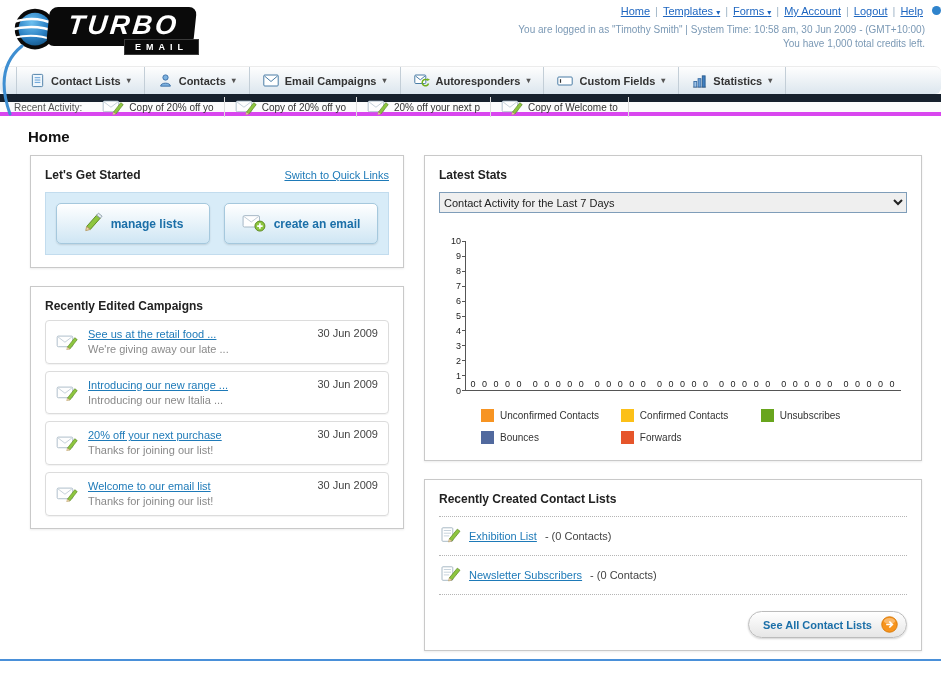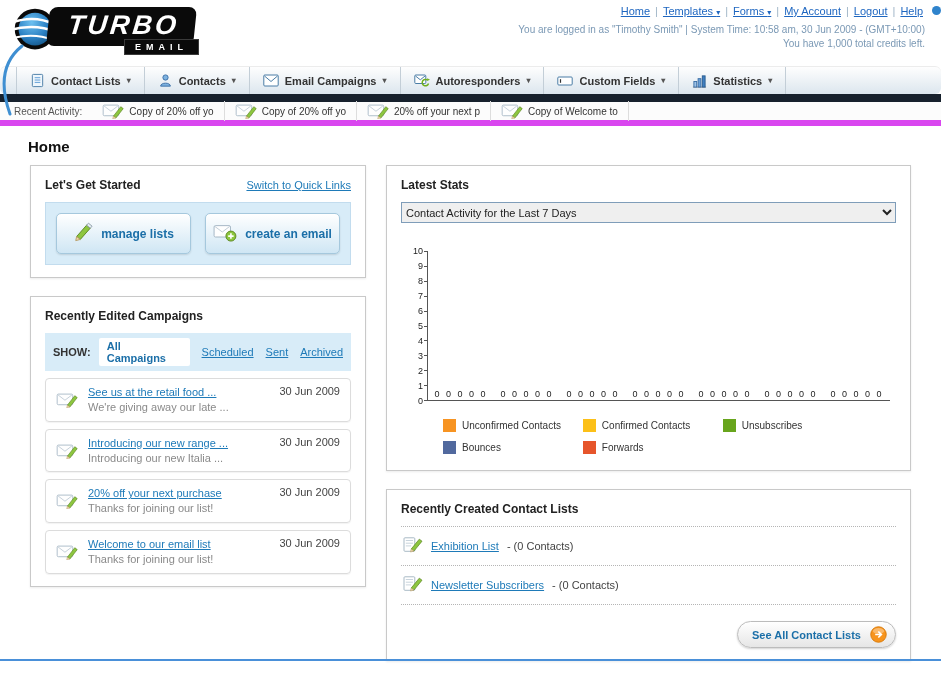--- a/index.html
+++ b/index.html
@@ -29,31 +29,31 @@
   .nav-row { display:flex; height:28px; padding-left:16px; background:linear-gradient(#fefefe,#dce6ee);
              border-top:1px solid #ececec;border-radius:6px; }
   .nav-tab { display:flex; align-items:center; gap:6px; padding:0 13px; border-right:1px solid #c3ced7;
              font-weight:bold; font-size:11px; color:#333; cursor:pointer; white-space:nowrap; }
   .nav-tab:first-child { border-left:1px solid #c3ced7; }
   .nav-tab .dd { font-size:8px; color:#555; }
   .nav-icon svg, .icon svg { display:block; }
   .dark-bar { height:8px; background:#17212d; }
 
   
-  .recent-activity { display:flex; align-items:center; gap:10px; height:24px; padding:0 14px;
-                     background:#fcfcfc; border-bottom:6px solid #d946ef; }
+  .recent-activity { display:flex; align-items:center; gap:10px; height:14px; padding:0 14px;
+                     background:#fcfcfc; border-bottom:4px solid #d946ef; }
   .ra-label { color:#555; font-size:10px; }
   .ra-items { display:flex; align-items:center; }
   .ra-item { display:flex; align-items:center; gap:5px; padding:0 10px; border-right:1px solid #ddd;
              font-size:10px; color:#333; cursor:pointer; }
 
   
   .page-title { font-size:15px; font-weight:bold; color:#111; margin:12px 0 10px 28px; }
   .columns { display:flex; gap:20px; padding:0 30px; align-items:flex-start; }
-  .col-left { width:336px; flex:none; }
+  .col-left { width:374px; flex:none; }
   .col-right { flex:1; }
   .box { background:#fff; border:1px solid #c9c9c9; padding:12px 14px; box-shadow:0 1px 2px rgba(0,0,0,0.08); }
   .box-title { font-size:12px; font-weight:bold; color:#222; }
   .box-head { display:flex; justify-content:space-between; align-items:center; }
   .blue-link { color:#1e7ab8; font-size:11px; text-decoration:underline; }
 
   
   .gs-panel { margin-top:10px; background:#d8ecf8; border:1px solid #c2dcee; padding:10px; display:flex; gap:14px; }
   .gs-btn { flex:1; display:flex; align-items:center; justify-content:center; gap:8px; padding:8px 6px;
             background:linear-gradient(#ffffff,#cfe6f4); border:1px solid #a5c8dd; border-radius:5px;
@@ -279,29 +279,20 @@
                   <circle cx="19.5" cy="15.5" r="5.5" fill="#8dc63f" stroke="#59841f"></circle>
                   <path d="M19.5 12.5 v6 M16.5 15.5 h6" stroke="#fff" stroke-width="1.8"></path>
                 </svg></span>
               <span>create an email</span>
             </button>
           </div>
       </section>
 
       <section class="box campaigns">
         <div class="box-title">Recently Edited Campaigns</div>
-        <div class="filter-bar">
-          <span class="show-label">SHOW:</span>
-          <div class="filters">
-              <a href="#" class="filter active">All Campaigns</a>
-              <a href="#" class="filter">Scheduled</a>
-              <a href="#" class="filter">Sent</a>
-              <a href="#" class="filter">Archived</a>
-            </div>
-        </div>
         <div>
             <div class="camp-row">
               <span class="camp-icon"><svg width="22" height="18" viewBox="0 0 26 22">
                   <rect x="1" y="5" width="19" height="13" rx="1.5" fill="#fefefe" stroke="#9fb2c0"></rect>
                   <path d="M2 6 l8.5 6.5 L19 6" fill="none" stroke="#b9c7d2"></path>
                   <path d="M13.5 18.5 L22.5 7 L25.5 9.3 L16.5 20.8 Z" fill="#8dc63f" stroke="#59841f" stroke-width="0.8"></path>
                   <path d="M13.5 18.5 L12.6 21.8 L16.5 20.8 Z" fill="#f0d9a8" stroke="#b49b66" stroke-width="0.6"></path>
                 </svg></span>
               <div class="camp-text"><a href="#" class="camp-title">See us at the retail food ...</a><div class="camp-sub">We're giving away our late ...</div></div>
               <div class="camp-date">30 Jun 2009</div>

